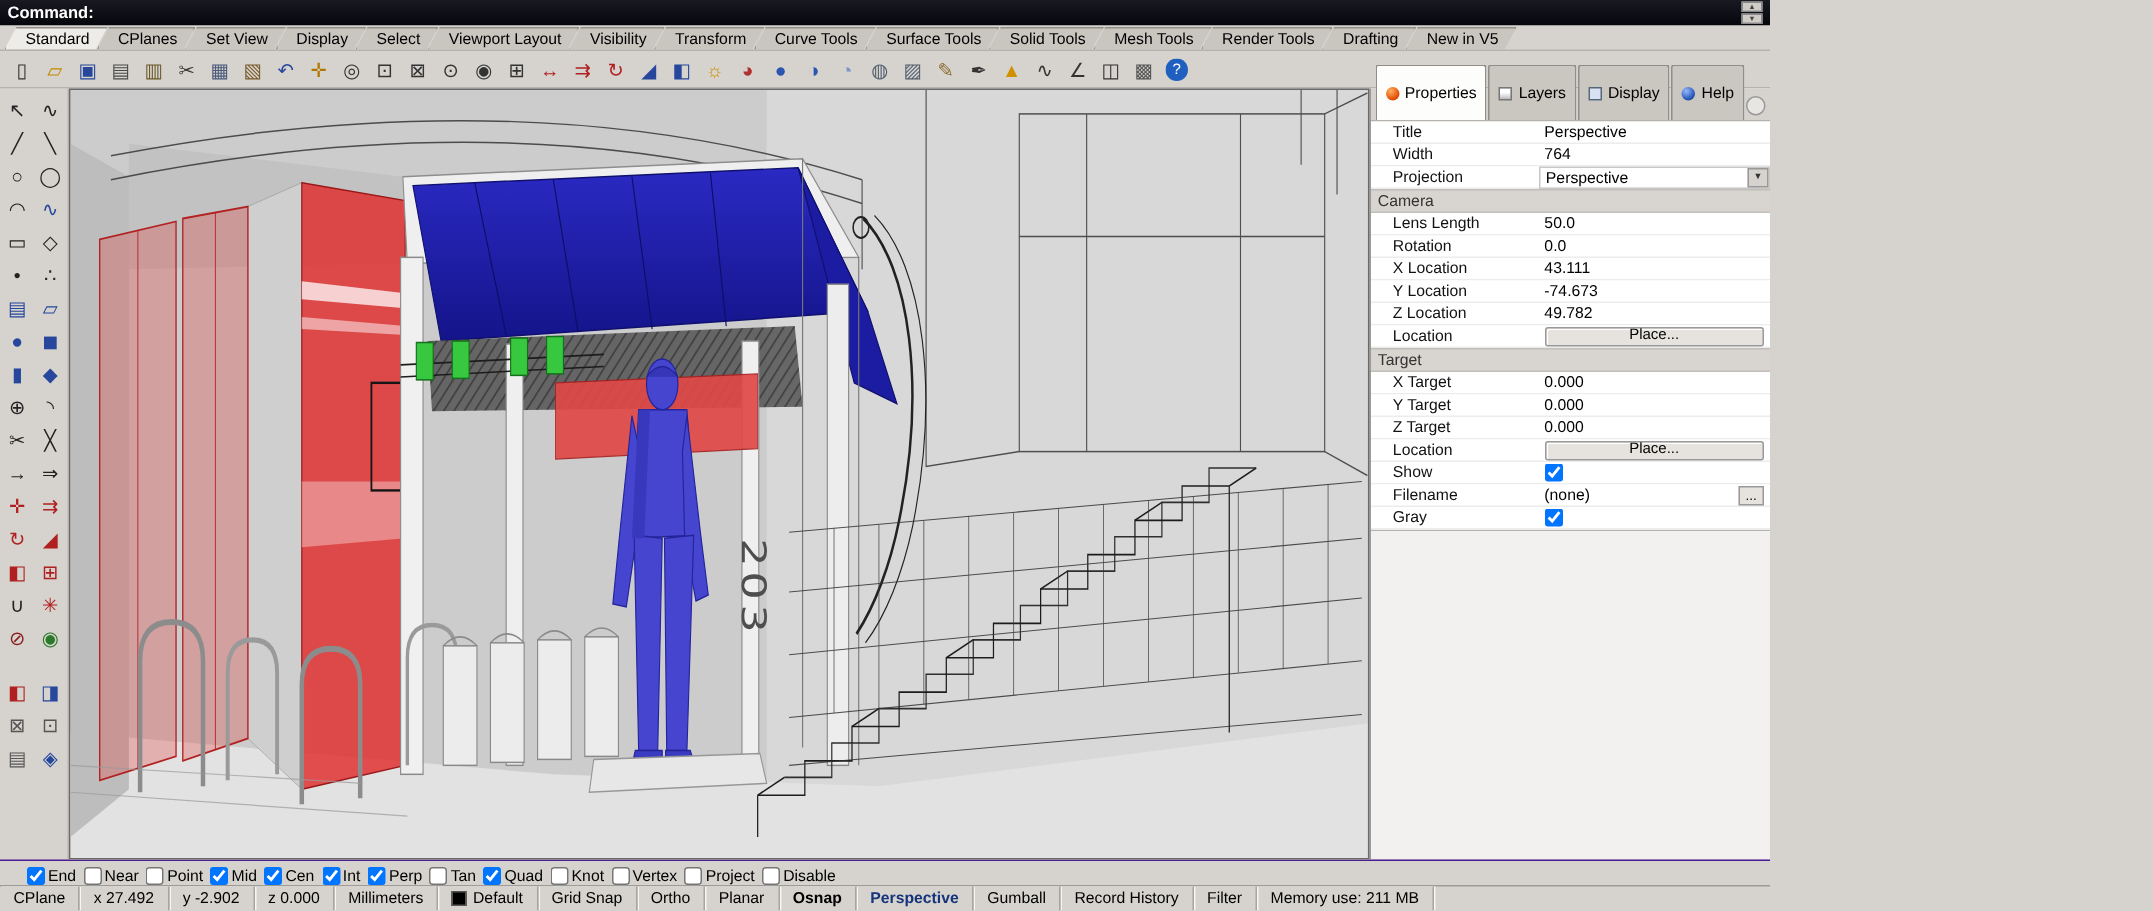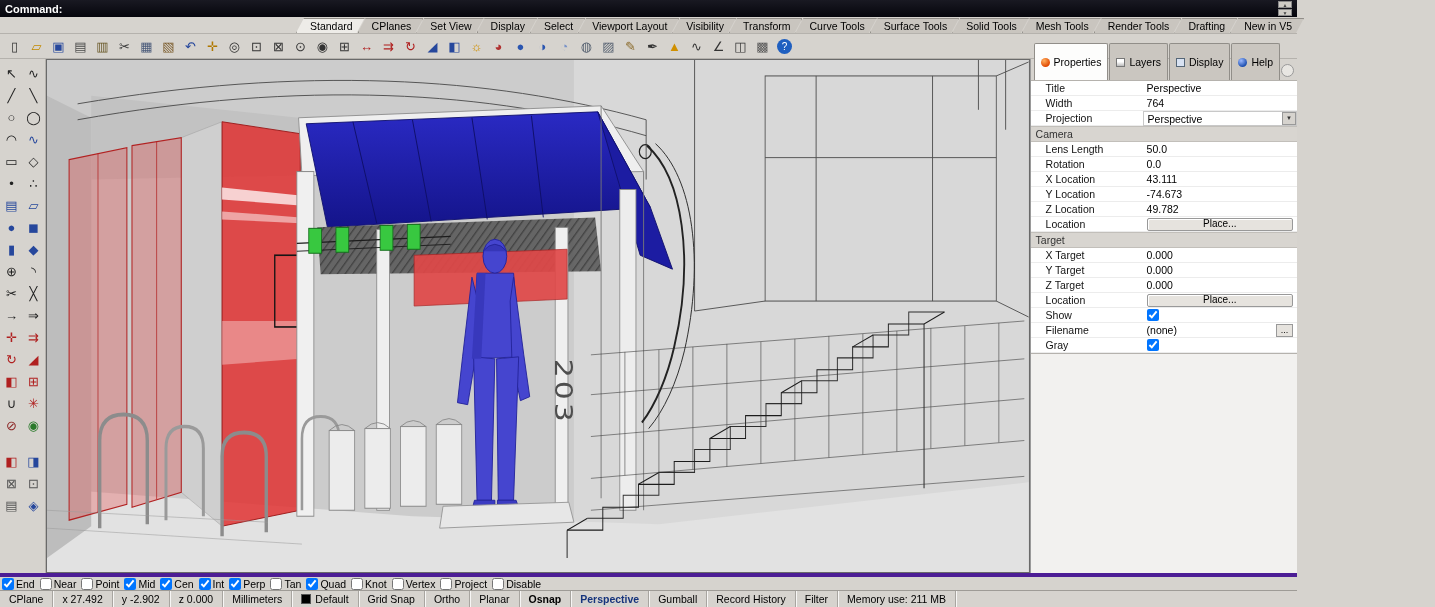--- a/index.html
+++ b/index.html
@@ -1,27 +1,27 @@
 <!DOCTYPE html>
 <html><head>
 <meta charset="utf-8">
 <style>
 *{box-sizing:border-box;}
 html,body{margin:0;padding:0;}
 body{width:1435px;height:607px;overflow:hidden;font-family:"Liberation Sans",sans-serif;font-size:11px;background:#d6d3ce;color:#000;}
-.app{width:1297px;height:607px;display:flex;flex-direction:column;}
+.app{width:1180px;height:607px;display:flex;flex-direction:column;}
 
 
 .command-bar{flex:0 0 17px;height:17px;background:linear-gradient(#191922,#05050c);color:#fff;display:flex;align-items:center;padding:0 5px;}
 .command-bar .prompt{font-weight:bold;font-size:11px;}
 .cmd-arrows{margin-left:auto;display:flex;flex-direction:column;gap:1px;}
 .cmd-arrows span{width:14px;height:7px;background:#cfccc6;color:#444;font-size:5px;line-height:6px;text-align:center;border:1px solid #8a8a8a;}
 
 
-.menu-tab-row{flex:0 0 17px;height:17px;background:#d6d3ce;display:flex;align-items:flex-end;padding-left:3px;border-bottom:1px solid #b5b2ad;justify-content:flex-end;}
+.menu-tab-row{flex:0 0 17px;height:17px;background:#d6d3ce;display:flex;align-items:flex-end;padding-left:3px;border-bottom:1px solid #b5b2ad;}
 .mtab{font-size:10.5px;padding:1px 11px 1px 13px;background:#c9c5bf;border:1px solid #918e89;border-bottom:none;margin-right:-7px;clip-path:polygon(8px 0,100% 0,calc(100% - 8px) 100%,0 100%);height:15px;line-height:13px;white-space:nowrap;}
 .mtab.active{background:#eeece8;position:relative;z-index:2;}
 
 
 .toolbar{flex:0 0 25px;height:25px;background:#d6d3ce;display:flex;align-items:center;gap:1px;padding:1px 4px;border-bottom:1px solid #b5b2ad;}
 .ticon{width:21px;height:21px;display:flex;align-items:center;justify-content:center;font-size:13px;border:1px solid transparent;cursor:default;}
 
 
 .main{flex:1;display:flex;min-height:0;}
 .left-toolbar{flex:0 0 46px;background:#d6d3ce;border-right:1px solid #b5b2ad;display:flex;flex-direction:column;align-items:center;padding-top:3px;}
@@ -49,21 +49,21 @@
 .prop-value{flex:1;padding:0 4px;display:flex;align-items:center;white-space:nowrap;}
 .prop-value.dd{justify-content:space-between;border:1px solid #c8c8c8;height:15px;padding-right:0;}
 .dd-btn{width:14px;height:13px;background:#d6d3ce;border:1px solid #999;font-size:6px;line-height:11px;text-align:center;color:#333;}
 .place-btn{flex:1;height:13px;font-size:10px;line-height:10px;background:#e6e3de;border:1px solid #999;border-radius:2px;box-shadow:inset 1px 1px 0 #fff;padding:0;font-family:inherit;}
 .pcheck,.ocheck{width:12px;height:12px;margin:0;}
 .prop-value.file{justify-content:space-between;}
 .file-btn{width:17px;height:13px;font-size:9px;line-height:9px;background:#e6e3de;border:1px solid #999;padding:0;font-family:inherit;}
 .panel-rest{flex:1;background:#f2f1ef;}
 
 
-.osnap-bar{flex:0 0 17px;height:17px;background:#d6d3ce;border-top:4px solid #4c1d95;display:flex;align-items:flex-end;padding-left:2px;gap:5px;}
+.osnap-bar{flex:0 0 17px;height:17px;background:#d6d3ce;border-top:1px solid #4c1d95;display:flex;align-items:flex-end;padding-left:18px;gap:5px;}
 .oitem{display:flex;align-items:center;gap:2px;}
 .olabel{font-size:10.5px;}
 
 
 .status-bar{flex:0 0 17px;height:17px;background:#d6d3ce;border-top:1px solid #9e9b96;display:flex;align-items:stretch;font-size:10.5px;}
 .sitem{display:flex;align-items:center;padding:0 9px;border-right:1px solid #a8a5a0;box-shadow:1px 0 0 rgba(255,255,255,.8);gap:4px;white-space:nowrap;}
 .sitem.bold{font-weight:bold;}
 .swatch{width:10px;height:10px;border:1px solid #555;display:inline-block;}
 </style>
 </head>

